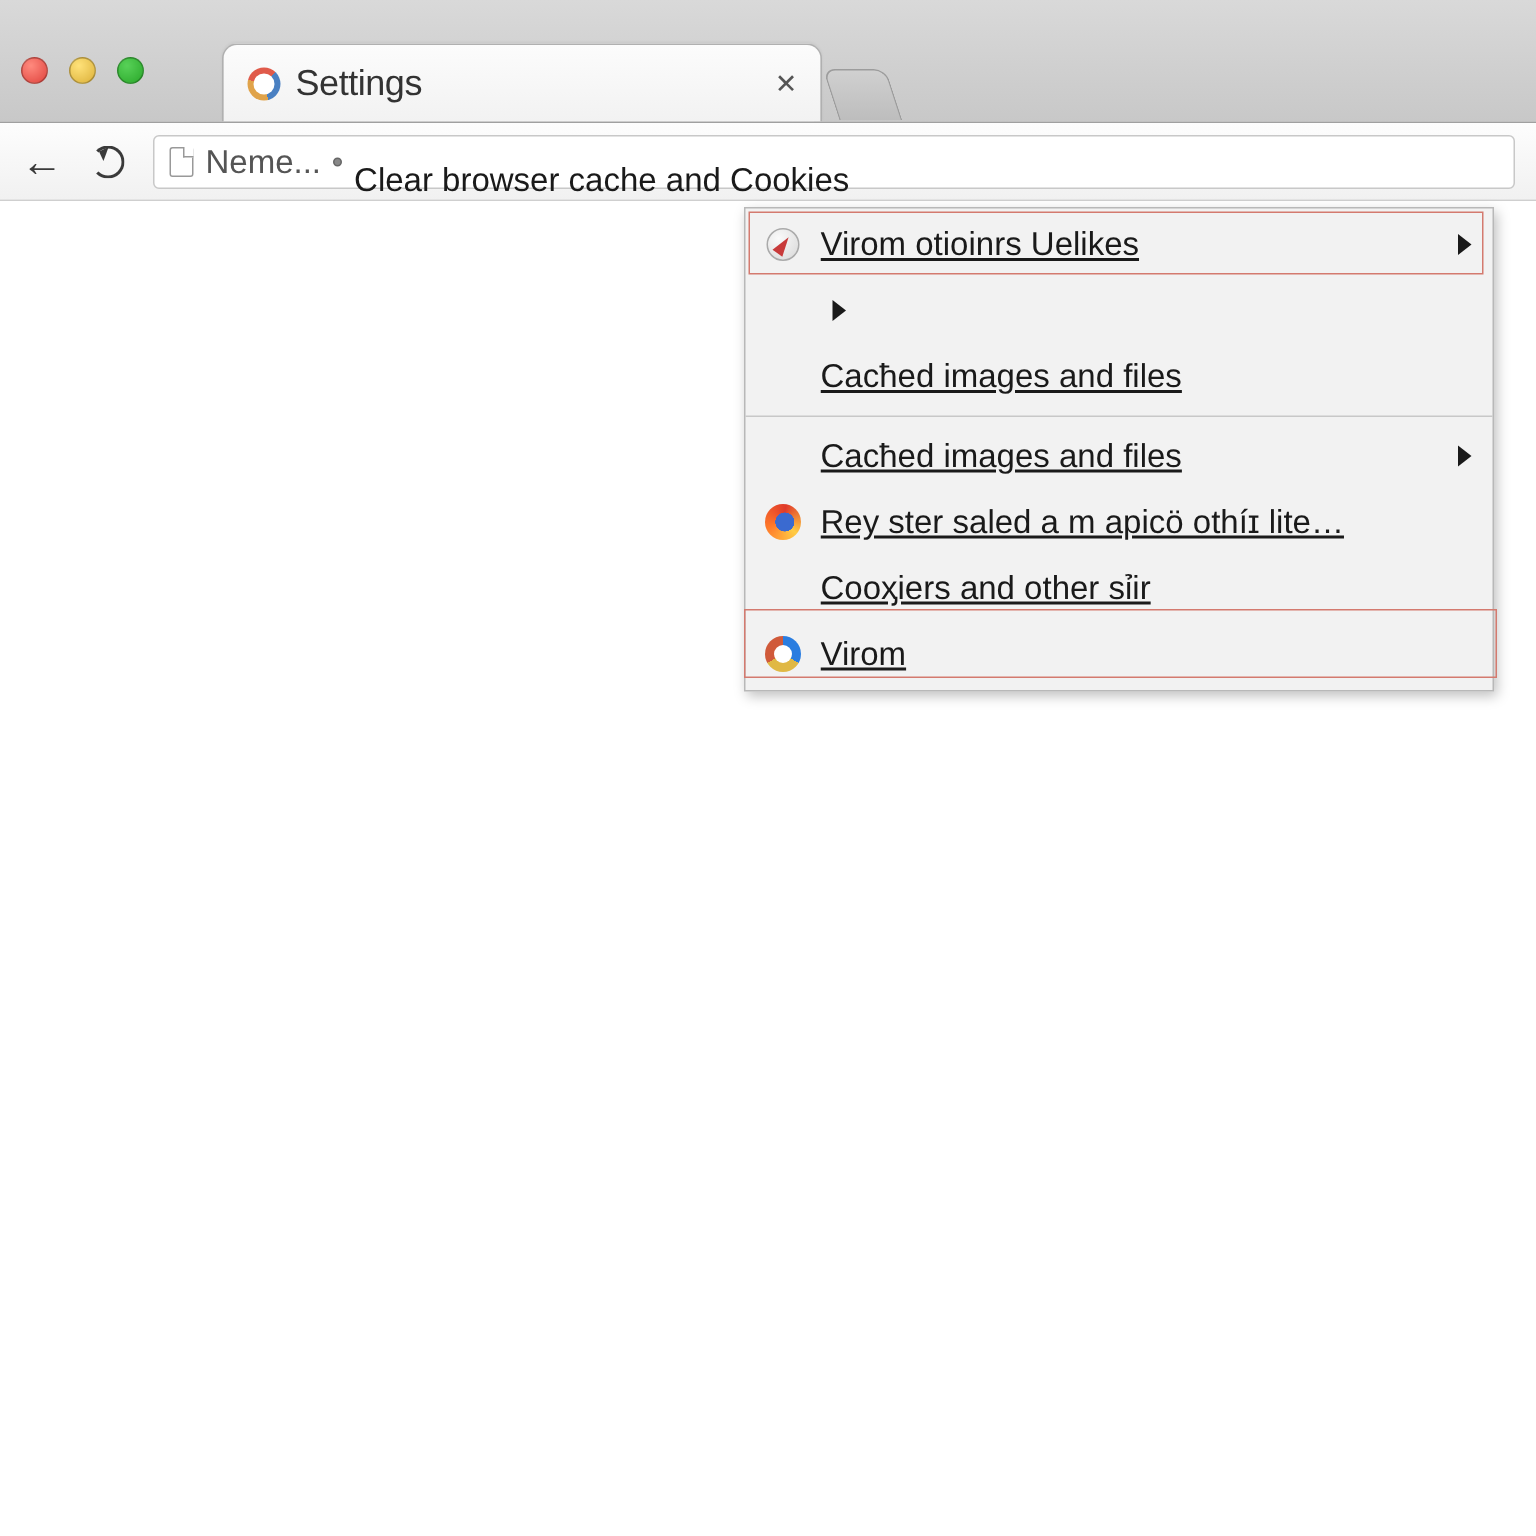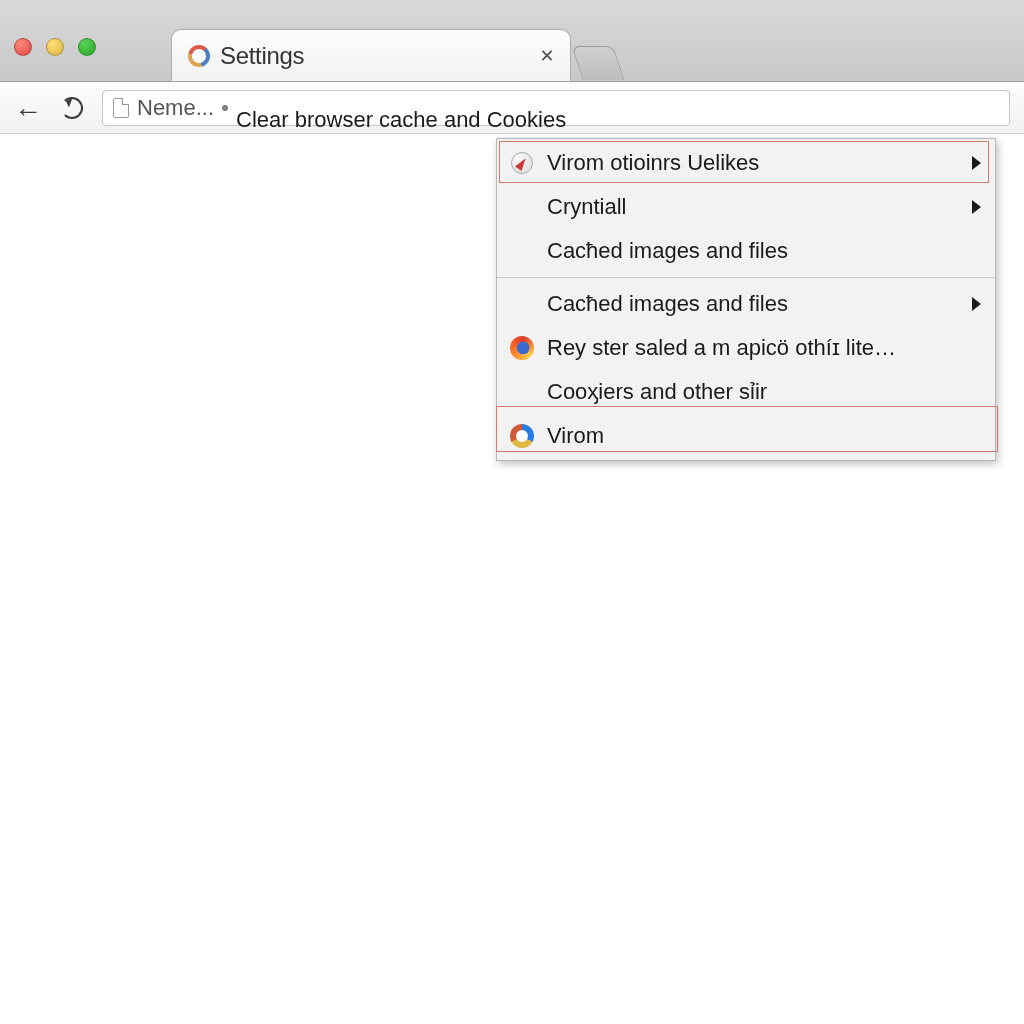--- a/index.html
+++ b/index.html
@@ -49,21 +49,20 @@
       background: linear-gradient(to bottom, #fcfcfc 0%, #f2f2f2 100%);
       border: 1px solid #b0b0b0;
       border-bottom: none;
       border-radius: 10px 10px 0 0;
       padding: 0 14px 0 16px;
       display: flex;
       align-items: center;
       gap: 10px;
       min-width: 400px;
       box-shadow: 0 -1px 2px rgba(0,0,0,0.05);
-      margin-left: 23px;
     }
     .tab-favicon {
       width: 22px;
       height: 22px;
       border-radius: 50%;
       background: conic-gradient(from 45deg, #4a80c2 0deg 120deg, #e0a34a 120deg 240deg, #e05a4a 240deg 360deg);
       position: relative;
       flex-shrink: 0;
     }
     .tab-favicon::after{
@@ -176,20 +175,21 @@
     .menu-item {
       display: flex;
       align-items: center;
       height: 44px;
       padding: 0 14px 0 12px;
       font-size: 22px;
       color: #1a1a1a;
       gap: 12px;
       cursor: pointer;
       position: relative;
+      text-decoration: underline;
     }
     .menu-item .icon-slot{
       width: 26px;
       height: 26px;
       flex-shrink: 0;
       display:flex;
       align-items:center;
       justify-content:center;
     }
     .menu-item .label{
@@ -288,21 +288,20 @@
     <div class="menu-item">
       <span class="icon-slot">
           <span class="compass-icon"></span>
         </span>
       <span class="label">Virom otioinrs Uelikes</span>
       <span class="chevron"></span>
     </div>
 
     <div class="menu-item">
       <span class="icon-slot"></span>
-      <span class="label">Cryntiall</span>
       <span class="chevron"></span>
     </div>
 
     <div class="menu-item">
       <span class="icon-slot"></span>
       <span class="label">Cacħed images and files</span>
     </div>
 
     <div class="menu-sep"></div>
 

